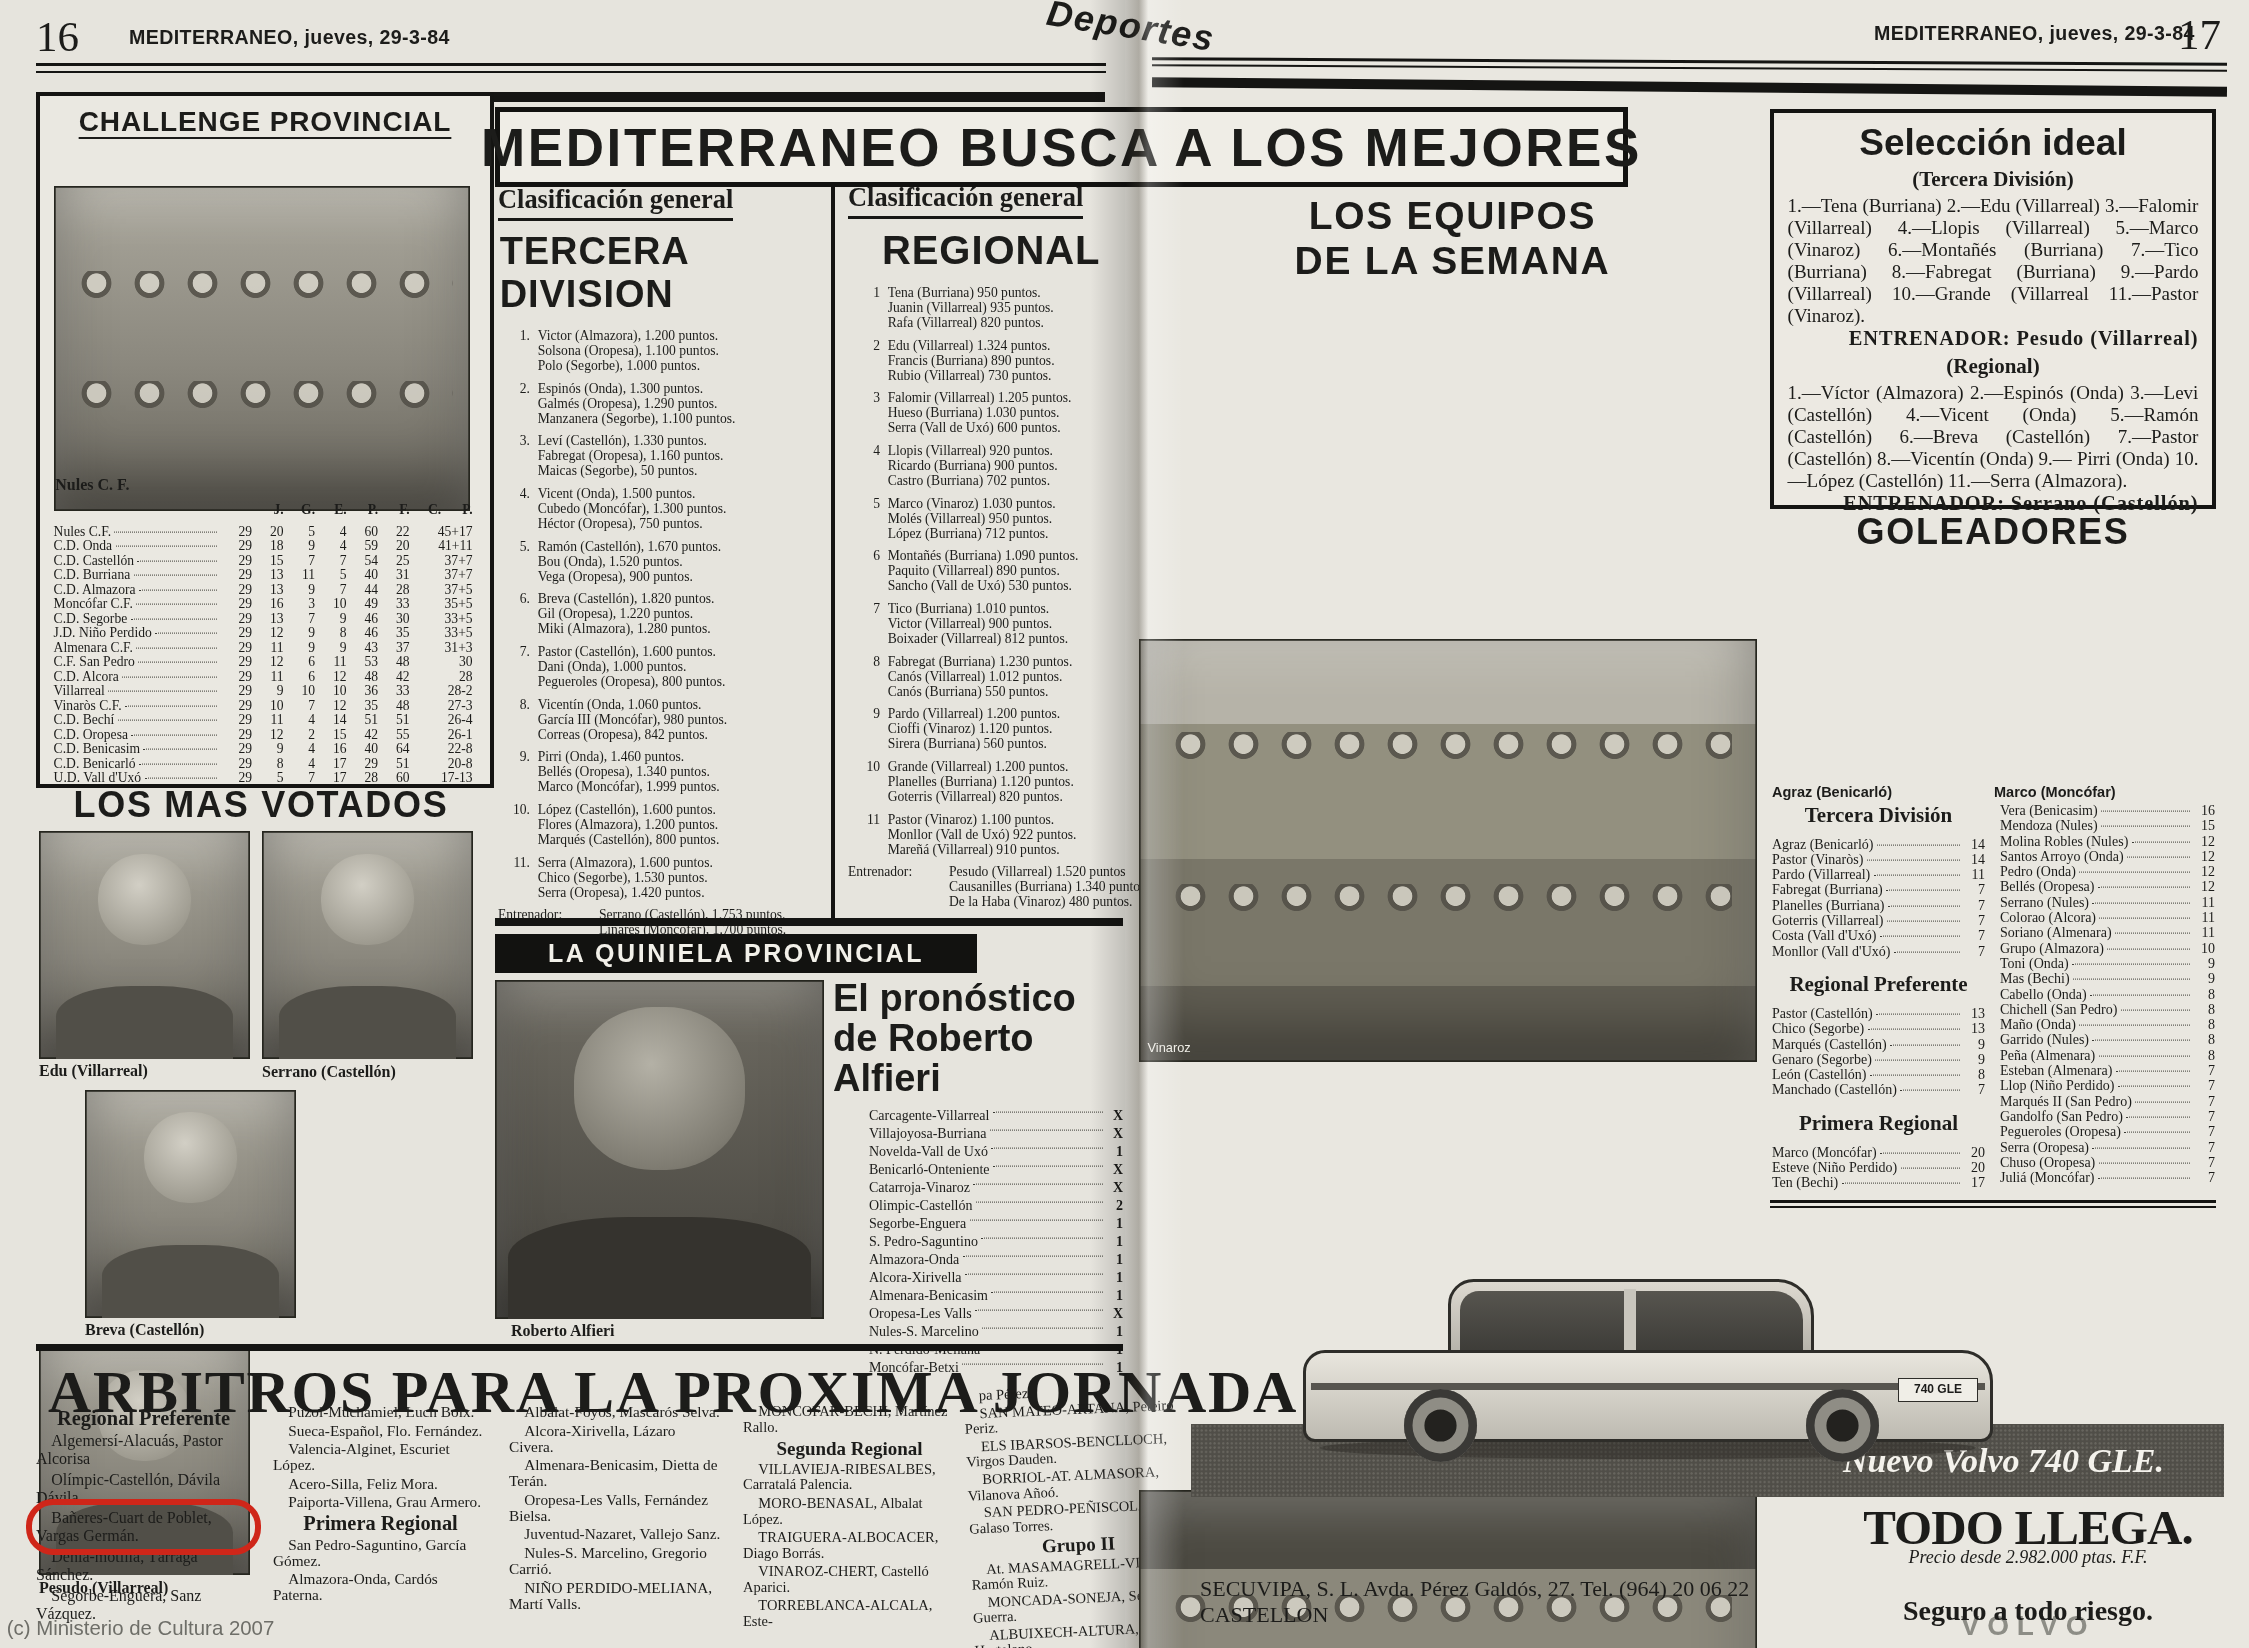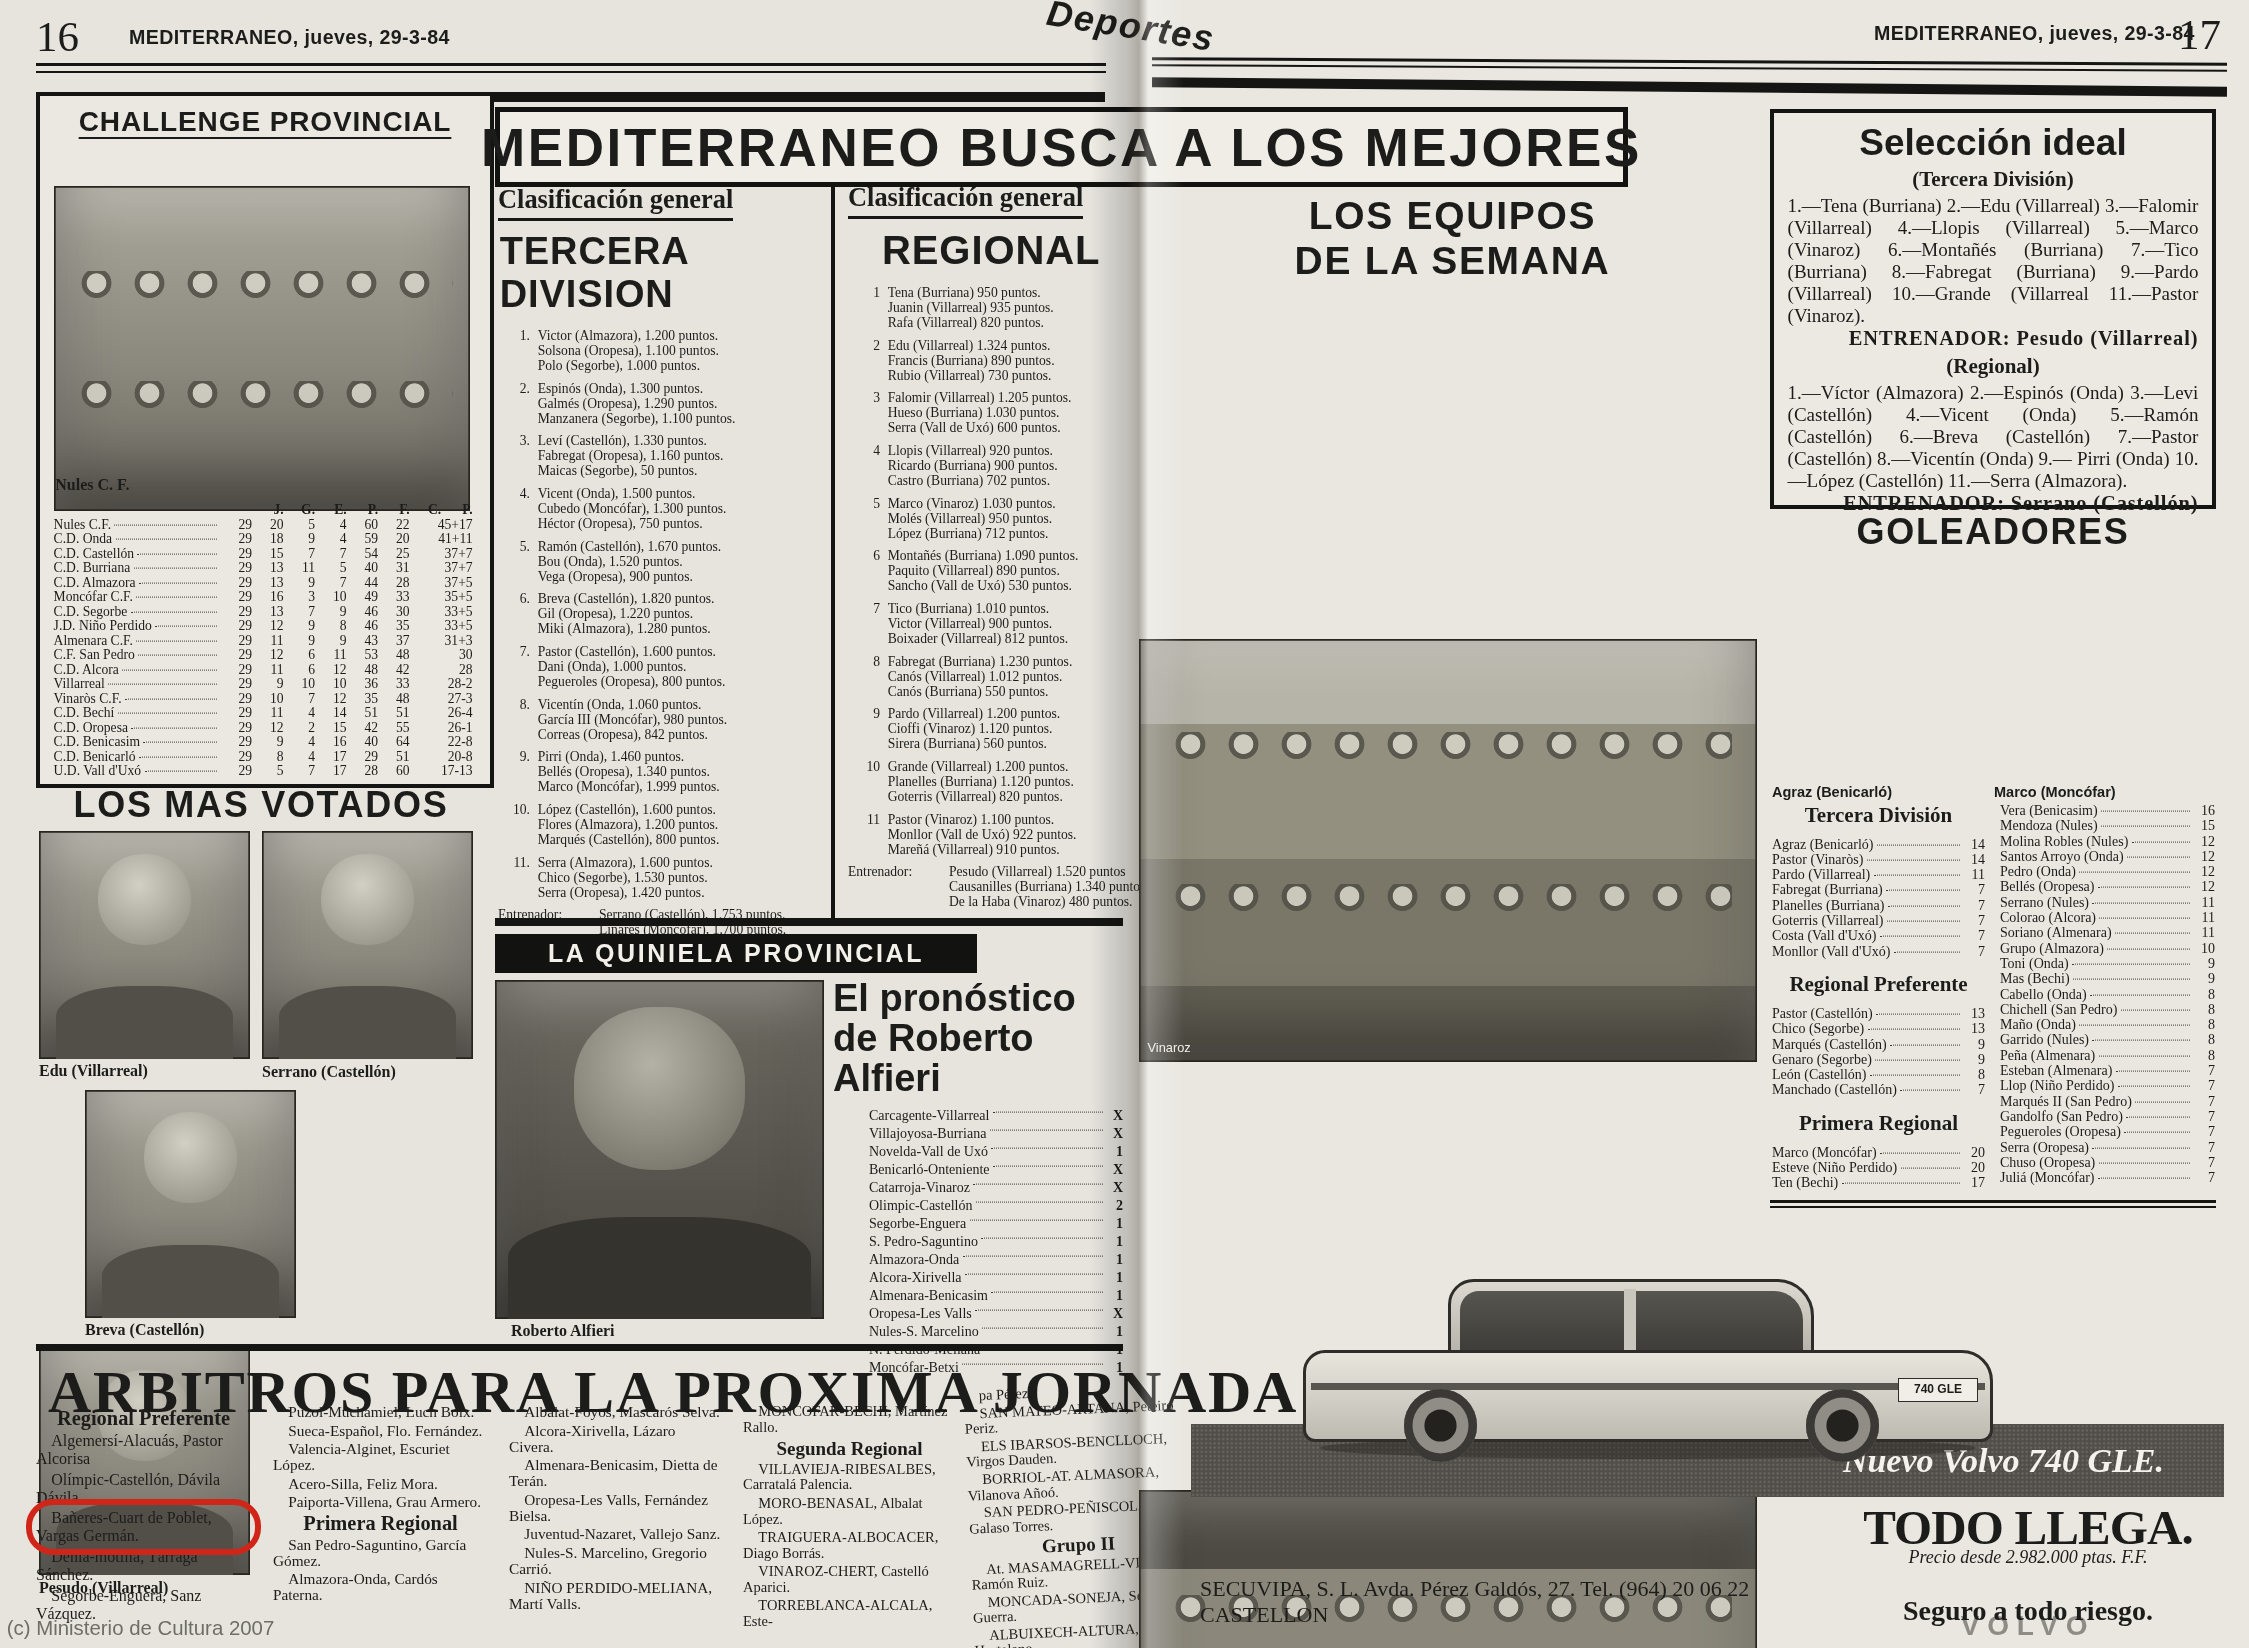--- a/index.html
+++ b/index.html
@@ -26,21 +26,21 @@
         box-shadow:inset 0 0 0 1.7px #26261f, inset 0 -34px 60px rgba(0,0,0,.35), inset 0 21px 47px rgba(255,255,255,.22);}
   .heads{position:absolute;left:4%;right:4%;height:32px;opacity:.85;
         background-image:radial-gradient(circle at 50% 38%, #d8d5ca 0 9.4px, #514e46 10.2px 14.5px, rgba(0,0,0,0) 15.3px);
         background-size:53px 32px;background-repeat:repeat-x;}
   .photo-cap{font-weight:700;font-size:16px;}
   
   .trow{display:flex;align-items:baseline;font-size:13.6px;line-height:14.5px;height:14.5px;}
   .tname{white-space:nowrap;}
   .dots{flex:1;margin:0 3.4px;border-bottom:1.7px dotted #3c3c36;transform:translateY(-3.4px);min-width:6.8px;}
   .tnum{width:31.5px;text-align:right;flex:none;}
-  .tnum.wide{width:63px;}
+  .tnum.wide{width:63px;margin-top:7px;}
   .thead .tnum{font-weight:700;}
   
   .busca{position:absolute;left:495px;top:107px;width:1123px;height:70px;border:5.1px solid #121210;
          background:#efede6;display:flex;align-items:center;justify-content:center;z-index:10;}
   .busca span{font-weight:800;font-size:53px;letter-spacing:2.6px;white-space:nowrap;}
   .kicker{font-weight:700;font-size:26.4px;border-bottom:3.4px solid #17171566;display:inline-block;
           border-color:#171715;padding-bottom:3.4px;}
   .divtitle{font-weight:800;letter-spacing:0.9px;}
   
   .cl-item{display:flex;margin-bottom:7.7px;}

